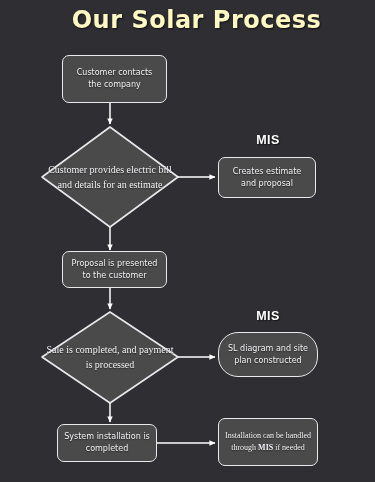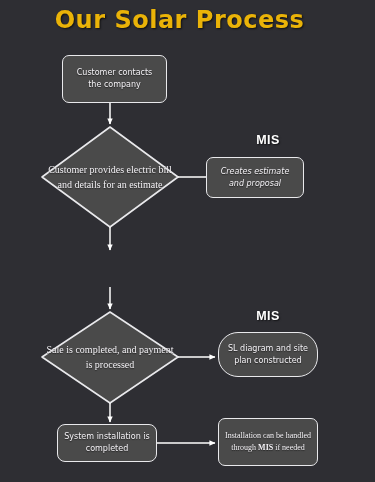--- a/index.html
+++ b/index.html
@@ -17,28 +17,28 @@
   }
   #svg-layer {
     position: absolute;
     left: 0;
     top: 0;
     width: 375px;
     height: 482px;
   }
   .title {
     position: absolute;
-    left: 0;
+    left: 17px;
     top: 6px;
     width: 359px;
     text-align: center;
     font-family: "DejaVu Sans", sans-serif;
     font-size: 24px;
     font-weight: bold;
-    color: #eab308;
+    color: #fef9c3;
     letter-spacing: 0.5px;
     text-shadow: 1px 1px 2px rgba(0,0,0,0.65);
   }
   .node {
     position: absolute;
     box-sizing: border-box;
     display: flex;
     align-items: center;
     justify-content: center;
     text-align: center;
@@ -118,36 +118,39 @@
   <div class="node box" style="left:62px; top:55px; width:105px; height:48px;">
     <span>Customer contacts the company</span>
   </div>
 
   <div class="diamond-label" style="left:46px; top:155px; width:128px; height:44px;">
     <span>Customer provides electric bill and details for an estimate</span>
   </div>
 
   <div class="mis-label" style="left:218px; top:133px; width:100px;">MIS</div>
 
-  <div class="node box" style="left:206px; top:157px; width:98px; height:41px;font-style:italic;">
+  <div class="node box" style="left:218px; top:157px; width:98px; height:41px;">
     <span>Creates estimate and proposal</span>
   </div>
 
+  <div class="node box" style="left:62px; top:251px; width:105px; height:37px;">
+    <span>Proposal is presented to the customer</span>
+  </div>
 
   <div class="diamond-label" style="left:44px; top:340px; width:132px; height:34px;">
     <span>Sale is completed, and payment is processed</span>
   </div>
 
   <div class="mis-label" style="left:218px; top:309px; width:100px;">MIS</div>
 
   <div class="node box" style="left:218px; top:332px; width:100px; height:45px;border-radius:20px;">
     <span>SL diagram and site plan constructed</span>
   </div>
 
-  <div class="node box" style="left:57px; top:424px; width:100px; height:38px;border-radius:8px;">
+  <div class="node box" style="left:57px; top:424px; width:100px; height:38px;">
     <span>System installation is completed</span>
   </div>
 
   <div class="node box" style="left:218px; top:418px; width:100px; height:48px;font-family:Liberation Serif, serif;">
     <span>
       <span>Installation can be handled through </span><b>MIS</b><span> if needed</span>
     </span>
   </div>
 
 </div>

